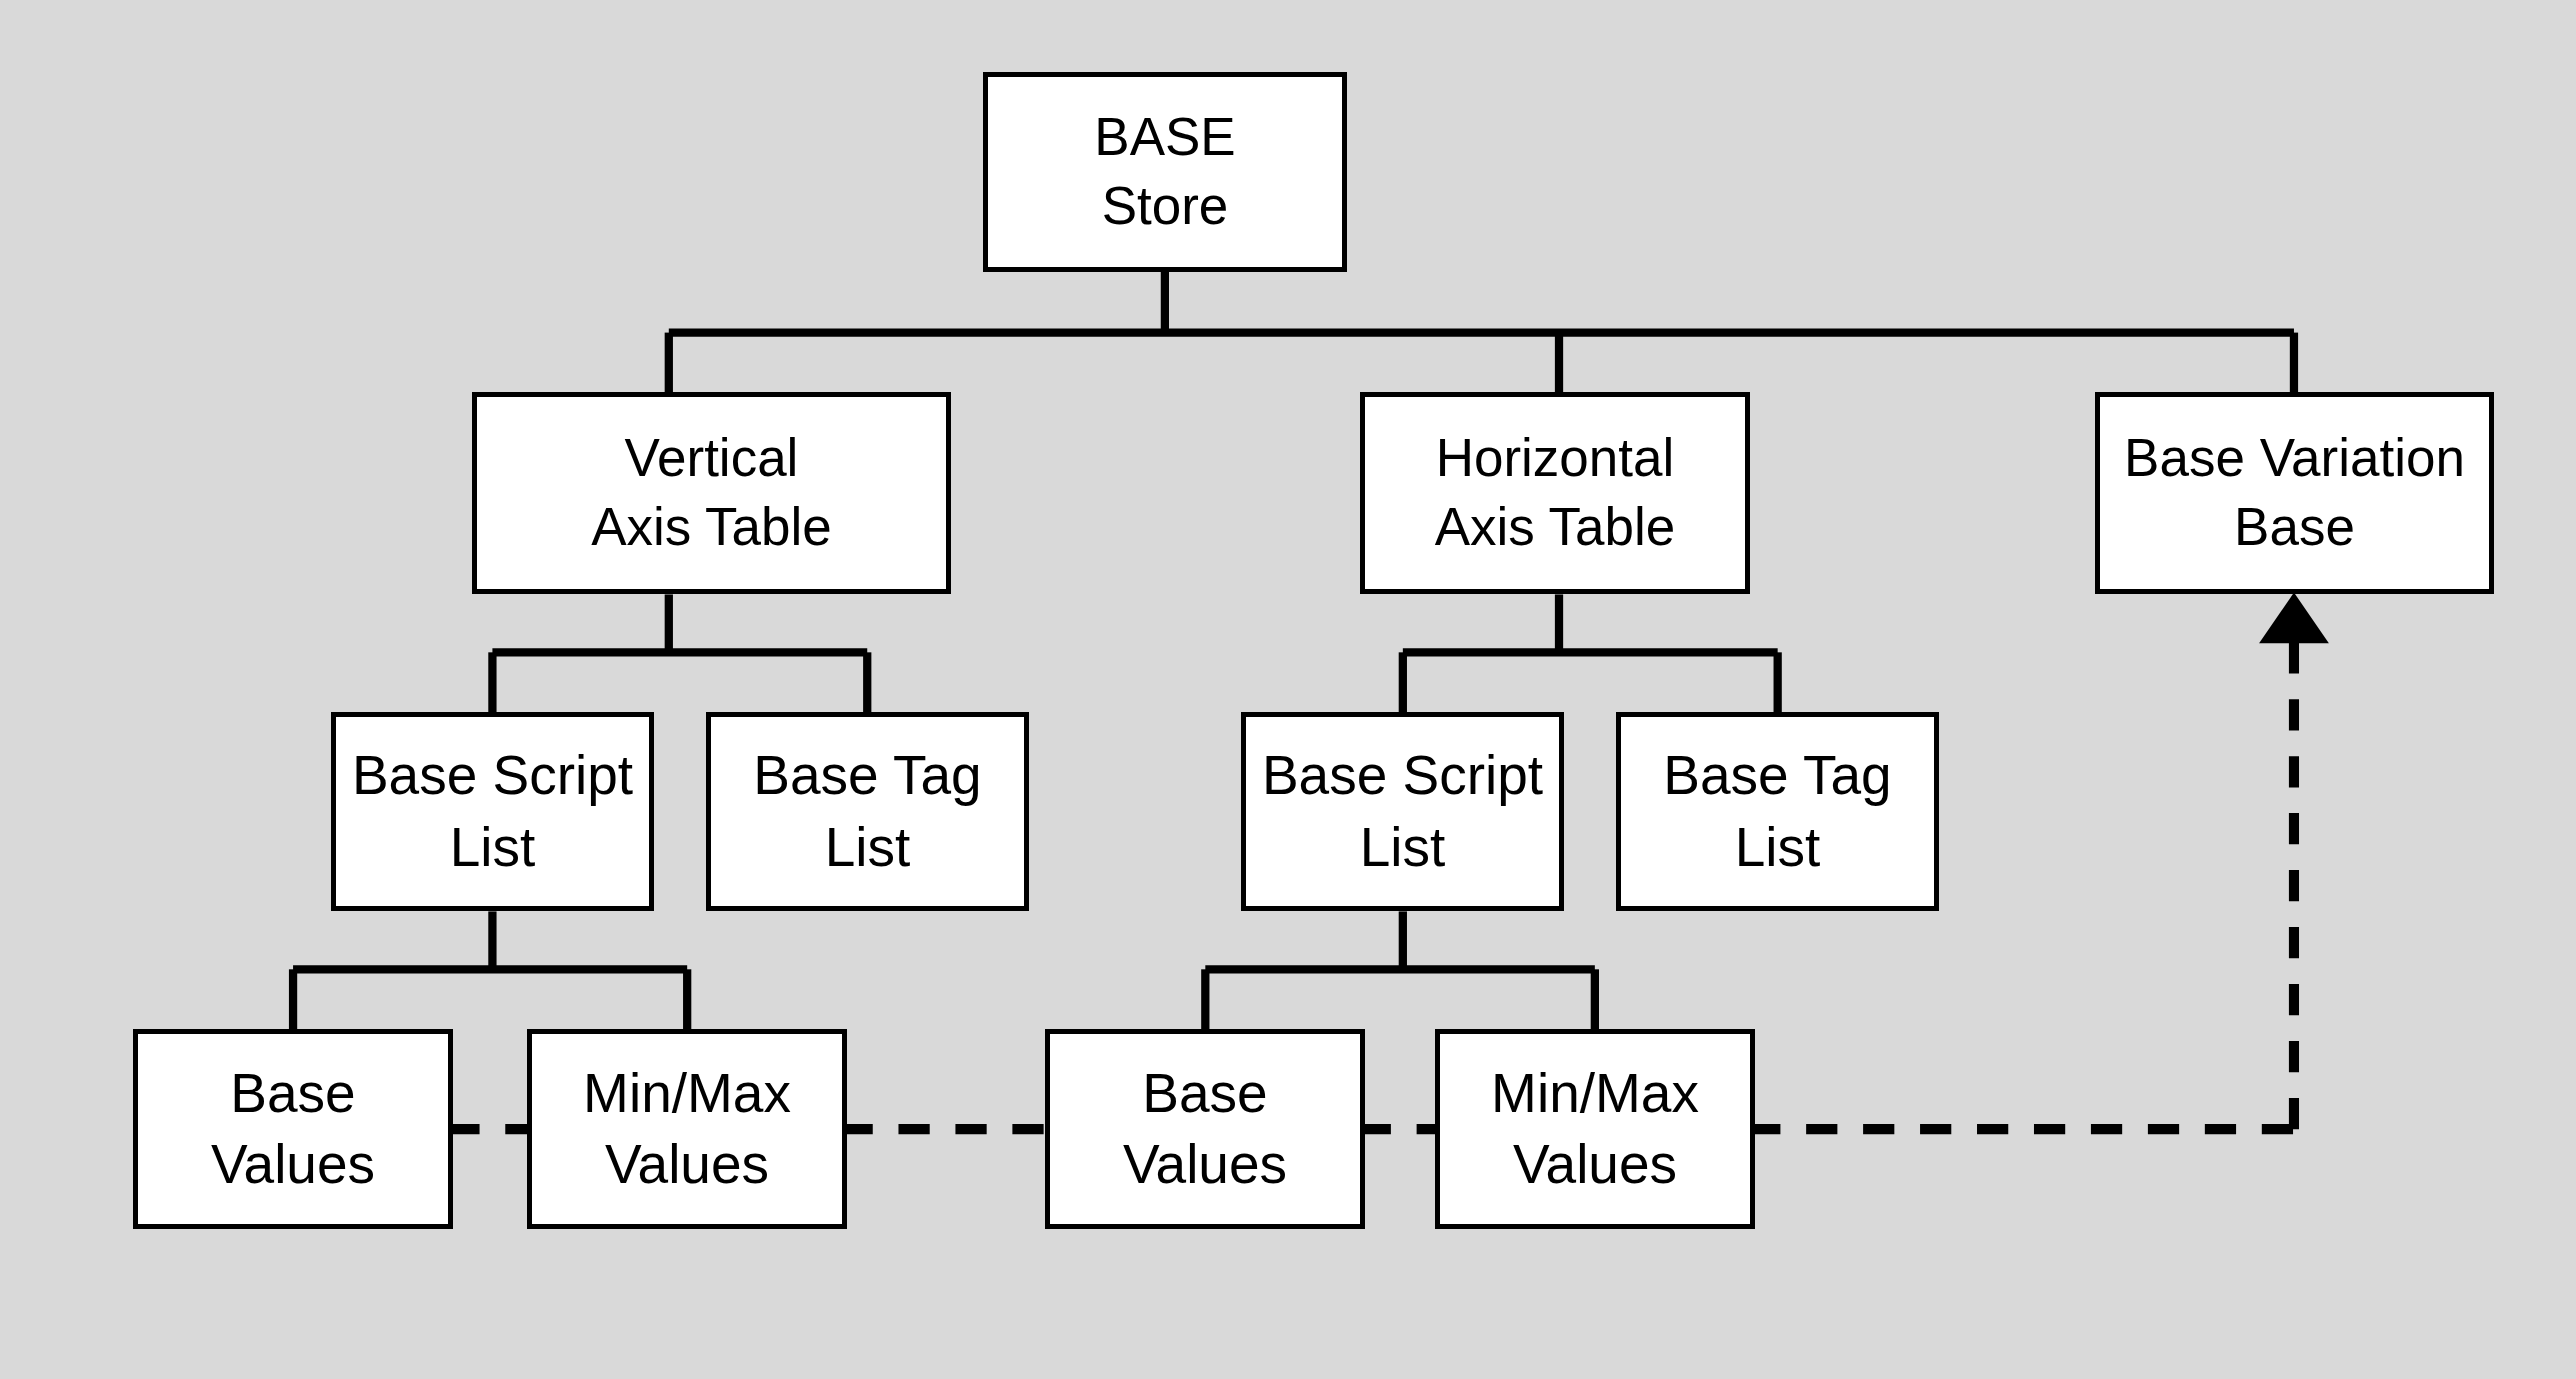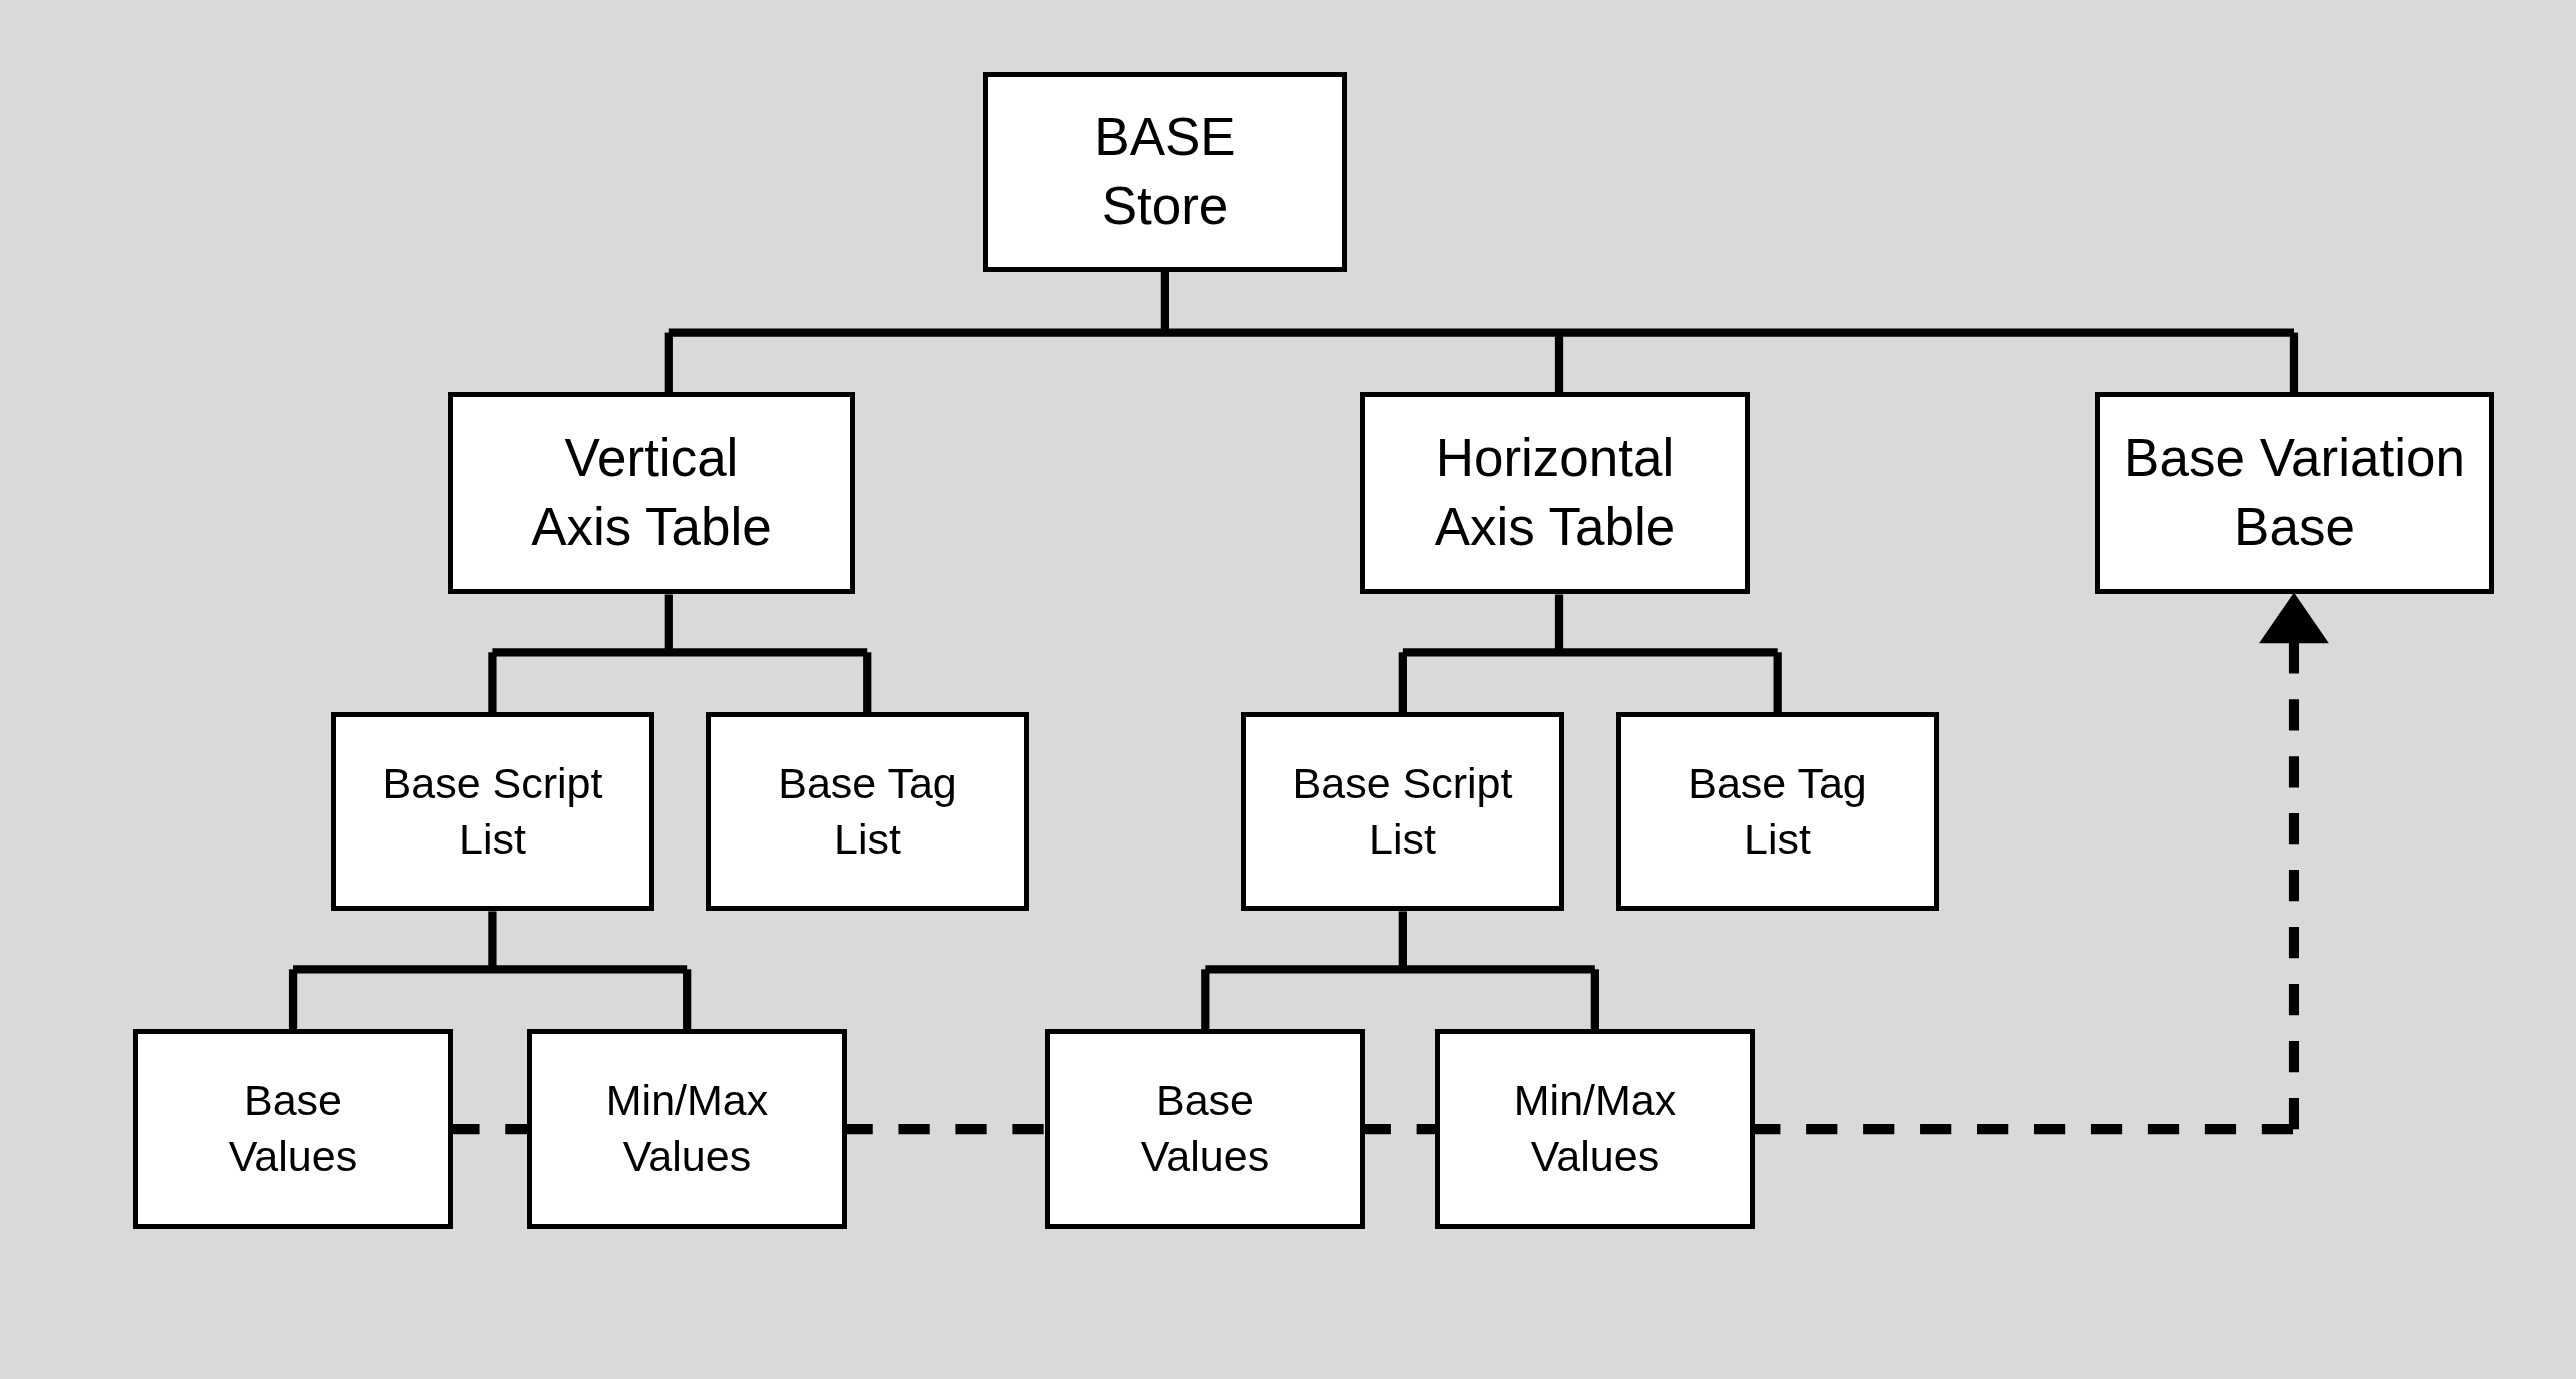--- a/index.html
+++ b/index.html
@@ -34,21 +34,21 @@
     justify-content: center;
     color: #000000;
     line-height: 1.30;
     z-index: 2;
   }
   .node .line {
     display: block;
     white-space: nowrap;
   }
   .node-lg { font-size: 53px; }
-  .node-md { font-size: 43px; }
+  .node-md { font-size: 55px; }
 </style>
 </head>
 <body>
 
 <div id="canvas">
 
   <svg id="wires" viewBox="0 0 2804 1502" preserveAspectRatio="none" aria-hidden="true">
     <g stroke="#000000" stroke-width="9" fill="none" stroke-linecap="butt">
 
       <line x1="1268" y1="296" x2="1268" y2="362"></line>
@@ -89,21 +89,21 @@
     </g>
 
     <polygon points="2497,645 2459,700 2535,700" fill="#000000" stroke="none"></polygon>
   </svg>
 
   <div class="node node-lg" style="left:983px; top:72px; width:364px; height:200px;">
     <span class="line">BASE</span>
     <span class="line">Store</span>
   </div>
 
-  <div class="node node-lg" style="left:448px; top:392px; width:407px; height:202px;">
+  <div class="node node-lg" style="left:472px; top:392px; width:479px; height:202px;">
     <span class="line">Vertical</span>
     <span class="line">Axis Table</span>
   </div>
 
   <div class="node node-lg" style="left:1360px; top:392px; width:390px; height:202px;">
     <span class="line">Horizontal</span>
     <span class="line">Axis Table</span>
   </div>
 
   <div class="node node-lg" style="left:2095px; top:392px; width:399px; height:202px;">

